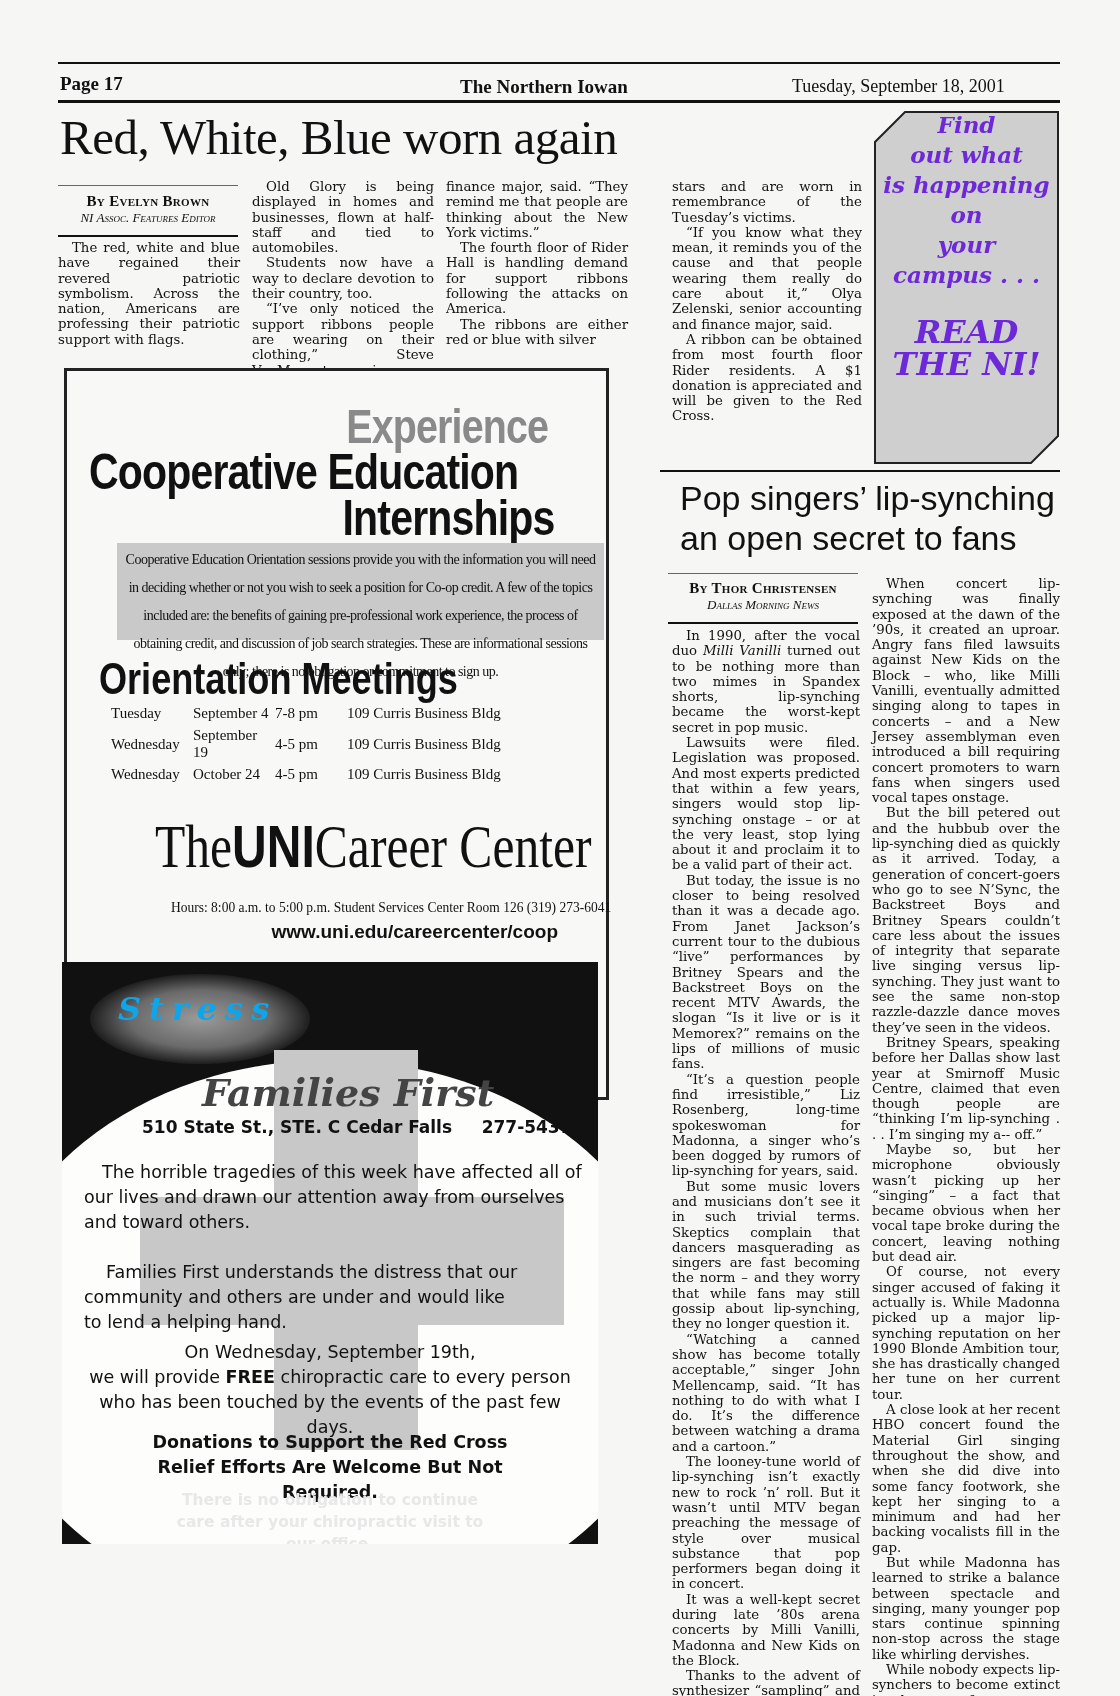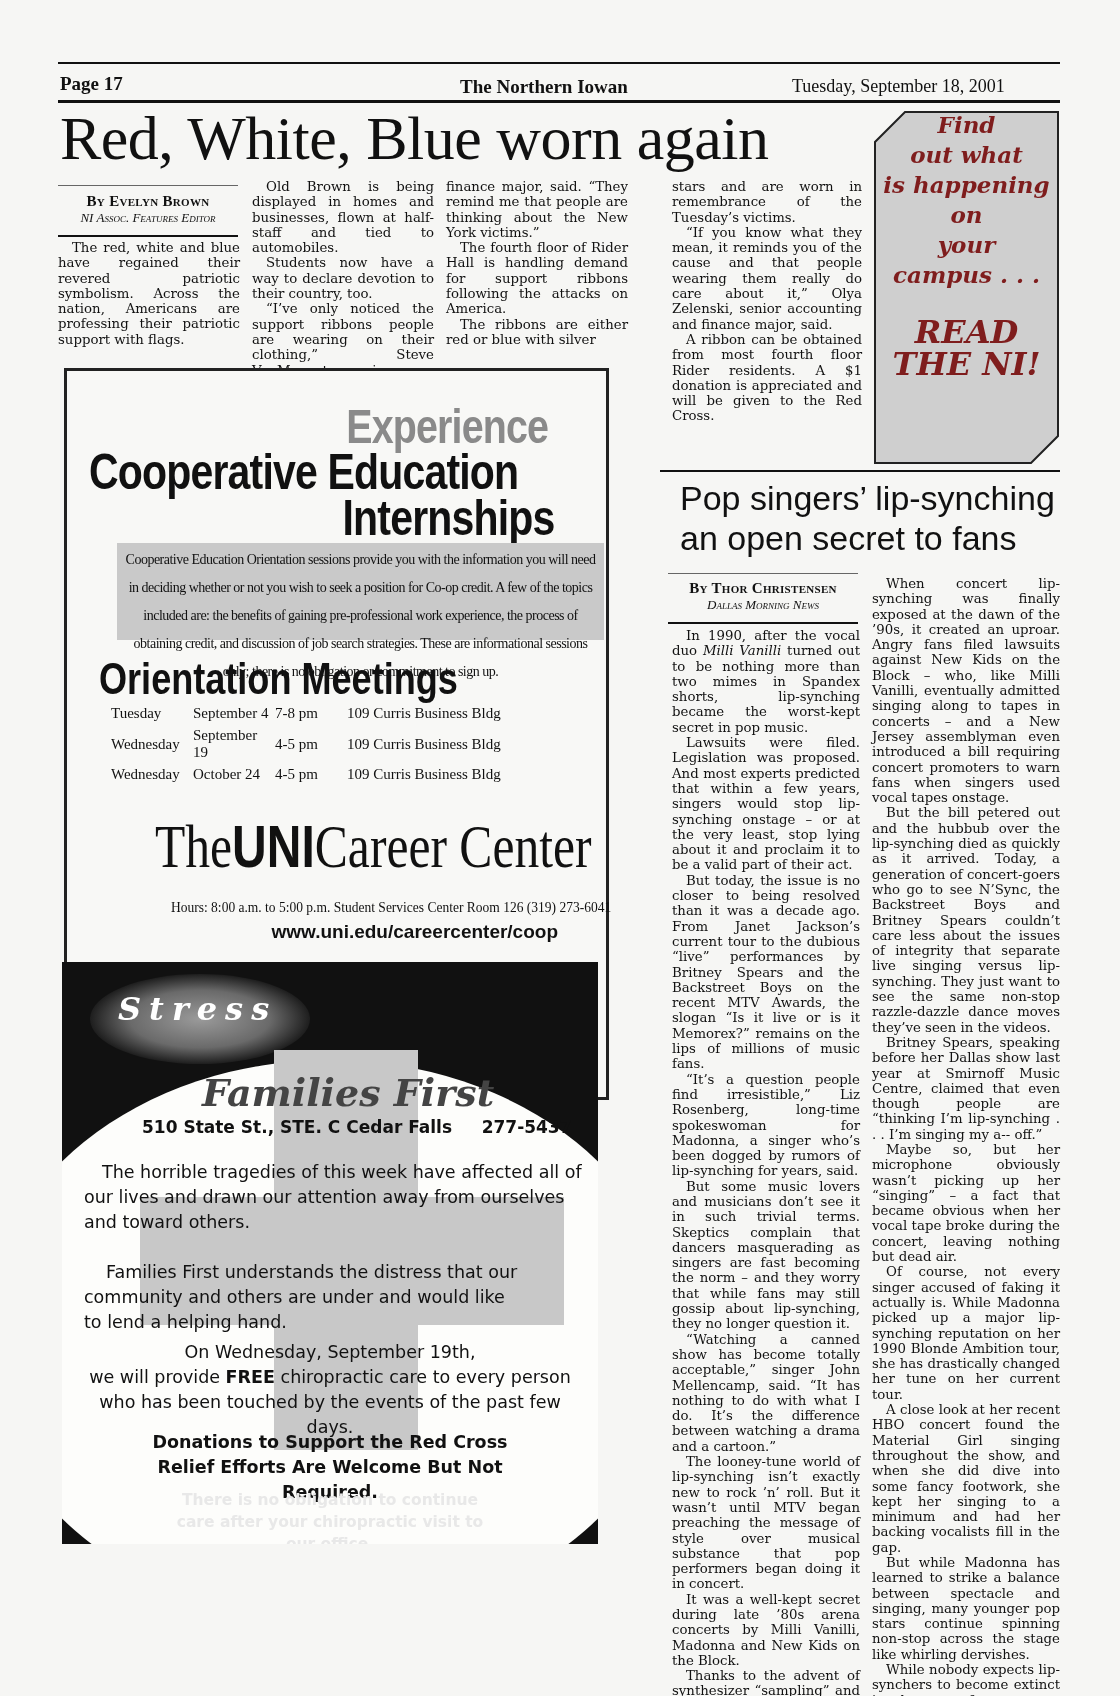--- a/index.html
+++ b/index.html
@@ -7,36 +7,36 @@
   body { position: relative; font-family: "DejaVu Serif", serif; color: #111; overflow: hidden; }
 
   .abs { position: absolute; }
   .rule { position: absolute; background: #111; }
 
   
   .hdr-page { left: 60px; top: 73px; font-family: "Liberation Serif", serif; font-weight: bold; font-size: 19px; }
   .hdr-paper { left: 460px; top: 76px; font-family: "Liberation Serif", serif; font-weight: bold; font-size: 19px; }
   .hdr-date { left: 792px; top: 76px; font-family: "Liberation Serif", serif; font-size: 18px; }
 
-  .headline { left: 60px; top: 102px; font-family: "Liberation Serif", serif; font-size: 62px; line-height: 72px; letter-spacing: -0.5px; white-space: nowrap; }
+  .headline { left: 60px; top: 102px; font-family: "Liberation Serif", serif; font-size: 49px; line-height: 72px; letter-spacing: -0.5px; white-space: nowrap; }
 
   
   .col { position: absolute; font-family: "DejaVu Serif", serif; font-size: 13.3px; line-height: 15.3px; text-align: justify; }
   .col p { text-indent: 14px; }
   .col p.noind { text-indent: 0; }
   .col em { font-style: italic; }
 
   .byline { position: absolute; text-align: center; font-family: "Liberation Serif", serif; }
   .byline .name { font-size: 15px; font-weight: bold; font-variant: small-caps; letter-spacing: 0.3px; }
   .byline .title { font-size: 13px; font-style: italic; font-variant: small-caps; }
 
   
   .promo { left: 873px; top: 110px; width: 187px; height: 355px; }
   .promo svg { position: absolute; left: 0; top: 0; }
-  .promo-text { position: absolute; left: 0; top: 0; width: 187px; text-align: center; font-family: "DejaVu Serif", serif; font-style: italic; font-weight: bold; color: #7f1d1d; }
+  .promo-text { position: absolute; left: 0; top: 0; width: 187px; text-align: center; font-family: "DejaVu Serif", serif; font-style: italic; font-weight: bold; color: #6d28d9; }
   .promo-text .small { font-size: 23px; line-height: 30px; }
   .promo-text .big { font-size: 32px; line-height: 32px; margin-top: 26px; }
 
   
   .coop { left: 64px; top: 368px; width: 545px; height: 732px; border: 3px solid #222; background: #f8f8f6; }
   .coop .exp { position: absolute; right: 58px; top: 28px; font-family: "Liberation Sans", sans-serif; font-weight: bold; font-size: 48px; color: #8a8a8a; letter-spacing: -1px; transform: scaleX(0.82); transform-origin: right; }
   .coop .coopt { position: absolute; left: 22px; top: 72px; font-family: "Liberation Sans", sans-serif; font-weight: bold; font-size: 50px; letter-spacing: -1px; transform: scaleX(0.82); transform-origin: left; white-space: nowrap; }
   .coop .intern { position: absolute; right: 52px; top: 118px; font-family: "Liberation Sans", sans-serif; font-weight: bold; font-size: 50px; letter-spacing: -1px; transform: scaleX(0.82); transform-origin: right; }
   .coop .desc { position: absolute; left: 50px; top: 172px; width: 487px; height: 97px; background: #c9c9c9; padding: 3px 6px; font-family: "Liberation Serif", serif; font-size: 14px; line-height: 28px; text-align: center; letter-spacing: -0.5px; }
   .coop .om { position: absolute; left: 32px; top: 283px; font-family: "Liberation Sans", sans-serif; font-weight: bold; font-size: 44px; transform: scaleX(0.82); transform-origin: left; white-space: nowrap; }
@@ -47,21 +47,21 @@
   .coop .career b { font-family: "Liberation Sans", sans-serif; font-weight: 900; font-size: 60px; }
   .coop .hours { position: absolute; left: 104px; top: 528px; font-family: "Liberation Serif", serif; font-size: 15px; white-space: nowrap; transform: scaleX(0.9); transform-origin: left; }
   .coop .url { position: absolute; right: 48px; top: 550px; font-family: "Liberation Sans", sans-serif; font-weight: bold; font-size: 19px; margin-left: 8px; }
 
   
   .stress { left: 62px; top: 962px; width: 536px; height: 582px; background: #111; overflow: hidden; }
   .stress .oval { position: absolute; left: -80px; top: 98px; width: 696px; height: 560px; background: #fdfdfb; border-radius: 50%; }
   .stress .crossv { position: absolute; left: 212px; top: 88px; width: 144px; height: 400px; background: #c8c8c8; }
   .stress .crossh { position: absolute; left: 78px; top: 235px; width: 424px; height: 128px; background: #c8c8c8; }
   .stress .glow { position: absolute; left: 28px; top: 12px; width: 220px; height: 90px; border-radius: 50%; background: radial-gradient(ellipse at center, #9a9a9a 0%, #6a6a6a 45%, #111 75%); }
-  .stress .word { position: absolute; left: 56px; top: 28px; font-family: "DejaVu Serif", serif; font-style: italic; font-weight: bold; font-size: 32px; color: #ffffff; letter-spacing: 8px; }
+  .stress .word { position: absolute; left: 56px; top: 28px; font-family: "DejaVu Serif", serif; font-style: italic; font-weight: bold; font-size: 32px; color: #0ea5e9; letter-spacing: 8px; }
   .stress .relief { position: absolute; left: 278px; top: 26px; font-family: "DejaVu Serif", serif; font-style: italic; font-weight: bold; font-size: 40px; color: #fff; }
   .stress .ff { position: absolute; left: 140px; top: 108px; font-family: "DejaVu Serif", serif; font-style: italic; font-weight: bold; font-size: 38px; color: #444; }
   .stress .addr { position: absolute; left: 80px; top: 155px; font-family: "DejaVu Sans", sans-serif; font-weight: bold; font-size: 17px; white-space: pre; }
   .stress .para { position: absolute; left: 22px; font-family: "DejaVu Sans", sans-serif; font-size: 17.5px; line-height: 25px; }
   .stress .center { position: absolute; left: 0; width: 536px; text-align: center; font-family: "DejaVu Sans", sans-serif; font-size: 17.5px; line-height: 25px; }
   .stress .don { font-weight: bold; }
   .stress .foot { position: absolute; left: 0; width: 536px; top: 527px; text-align: center; color: #e8e8e8; font-family: "DejaVu Sans", sans-serif; font-weight: bold; font-size: 15.5px; line-height: 22px; }
 
   
   .pop-head { left: 680px; top: 478px; font-family: "Liberation Sans", sans-serif; font-size: 34px; line-height: 40px; white-space: nowrap; }
@@ -81,21 +81,21 @@
 <div class="byline" style="left:58px;top:193px;width:180px;">
   <div class="name">By Evelyn Brown</div>
   <div class="title">NI Assoc. Features Editor</div>
 </div>
 <div class="rule" style="left:58px;top:235px;width:180px;height:2px;"></div>
 
 <div class="col" style="left:58px;top:240px;width:182px;">
   <p>The red, white and blue have regained their revered patriotic symbolism. Across the nation, Americans are professing their patriotic support with flags.</p>
 </div>
 <div class="col" style="left:252px;top:179px;width:182px;">
-  <p>Old Brown is being displayed in homes and businesses, flown at half-staff and tied to automobiles.</p>
+  <p>Old Glory is being displayed in homes and businesses, flown at half-staff and tied to automobiles.</p>
   <p>Students now have a way to declare devotion to their country, too.</p>
   <p>“I’ve only noticed the support ribbons people are wearing on their clothing,” Steve VonMuenster, senior</p>
 </div>
 <div class="col" style="left:446px;top:179px;width:182px;">
   <p class="noind">finance major, said. “They remind me that people are thinking about the New York victims.”</p>
   <p>The fourth floor of Rider Hall is handling demand for support ribbons following the attacks on America.</p>
   <p>The ribbons are either red or blue with silver</p>
 </div>
 <div class="col" style="left:672px;top:179px;width:190px;">
   <p class="noind">stars and are worn in remembrance of the Tuesday’s victims.</p>

